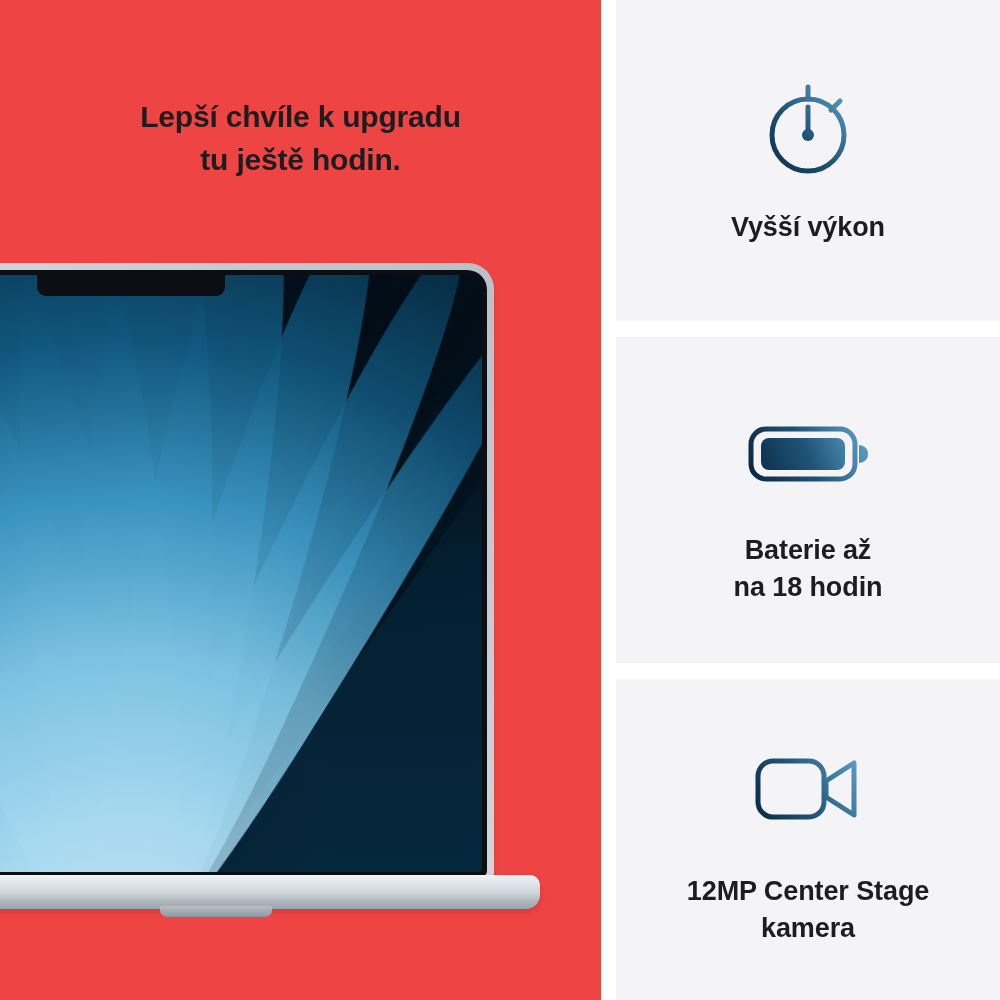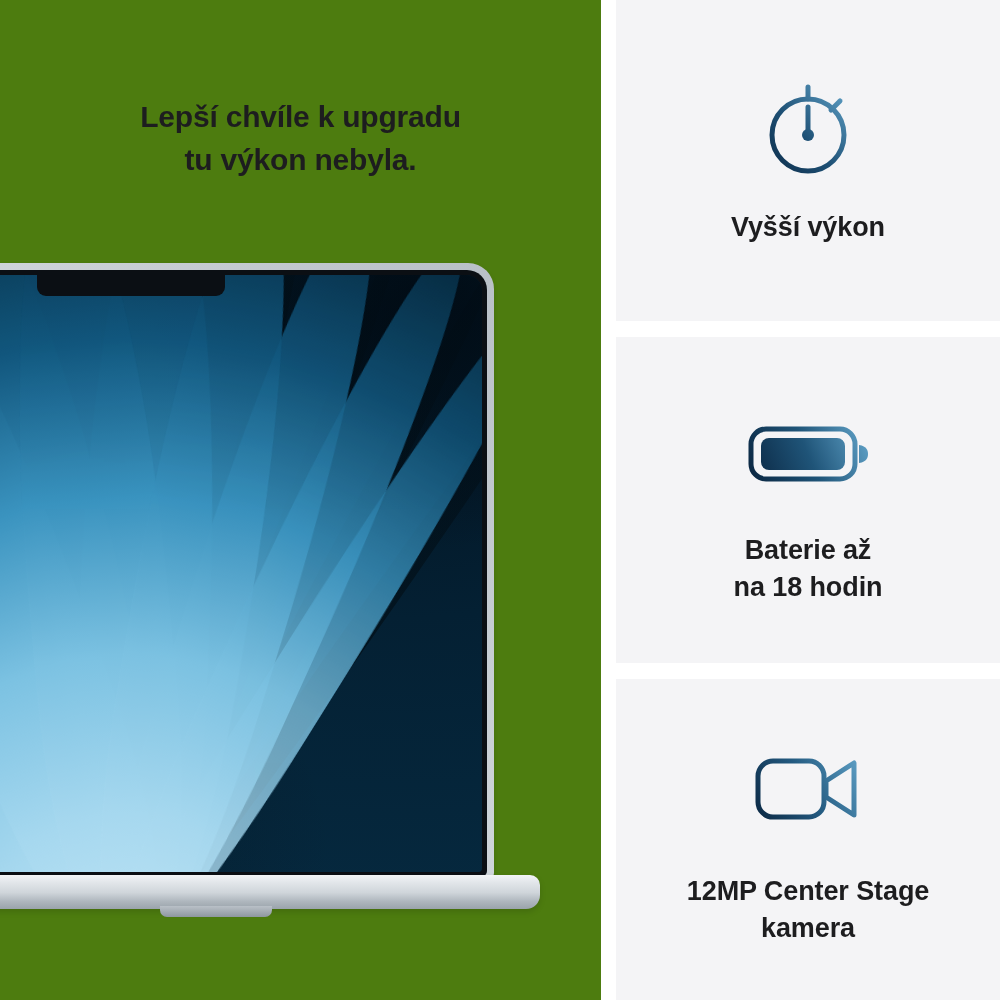--- a/index.html
+++ b/index.html
@@ -22,21 +22,21 @@
     background: #ffffff;
   }
 
   
   .hero-panel {
     position: absolute;
     left: 0;
     top: 0;
     width: 601px;
     height: 1000px;
-    background: #4d7c0f;
+    background: #ef4444;
     overflow: hidden;
   }
 
   .hero-headline {
     position: absolute;
     left: 0;
     top: 95px;
     width: 601px;
     text-align: center;
     color: #1d1d1f;
@@ -211,21 +211,21 @@
 </style>
 </head>
 <body>
 
 <div id="stage">
 
   <div class="hero-panel">
 
     <div class="hero-headline">
       <span class="line">Lepší chvíle k upgradu</span>
-      <span class="line">tu výkon nebyla.</span>
+      <span class="line">tu ještě hodin.</span>
     </div>
 
     <div class="macbook">
       <div class="mb-lid">
         <div class="mb-bezel">
           <div class="mb-screen">
             <div class="wall" id="wall">
                 <div class="blade-sep" style="transform: translateX(-50%) rotate(-68.8deg) scaleX(0.8);"></div>
                 <div class="blade" style="transform: translateX(-50%) rotate(-72deg) scaleX(0.62); opacity: 0.8; z-index: 10;"></div>
                 <div class="blade-sep" style="transform: translateX(-50%) rotate(-61.3714deg) scaleX(0.864286);"></div>

